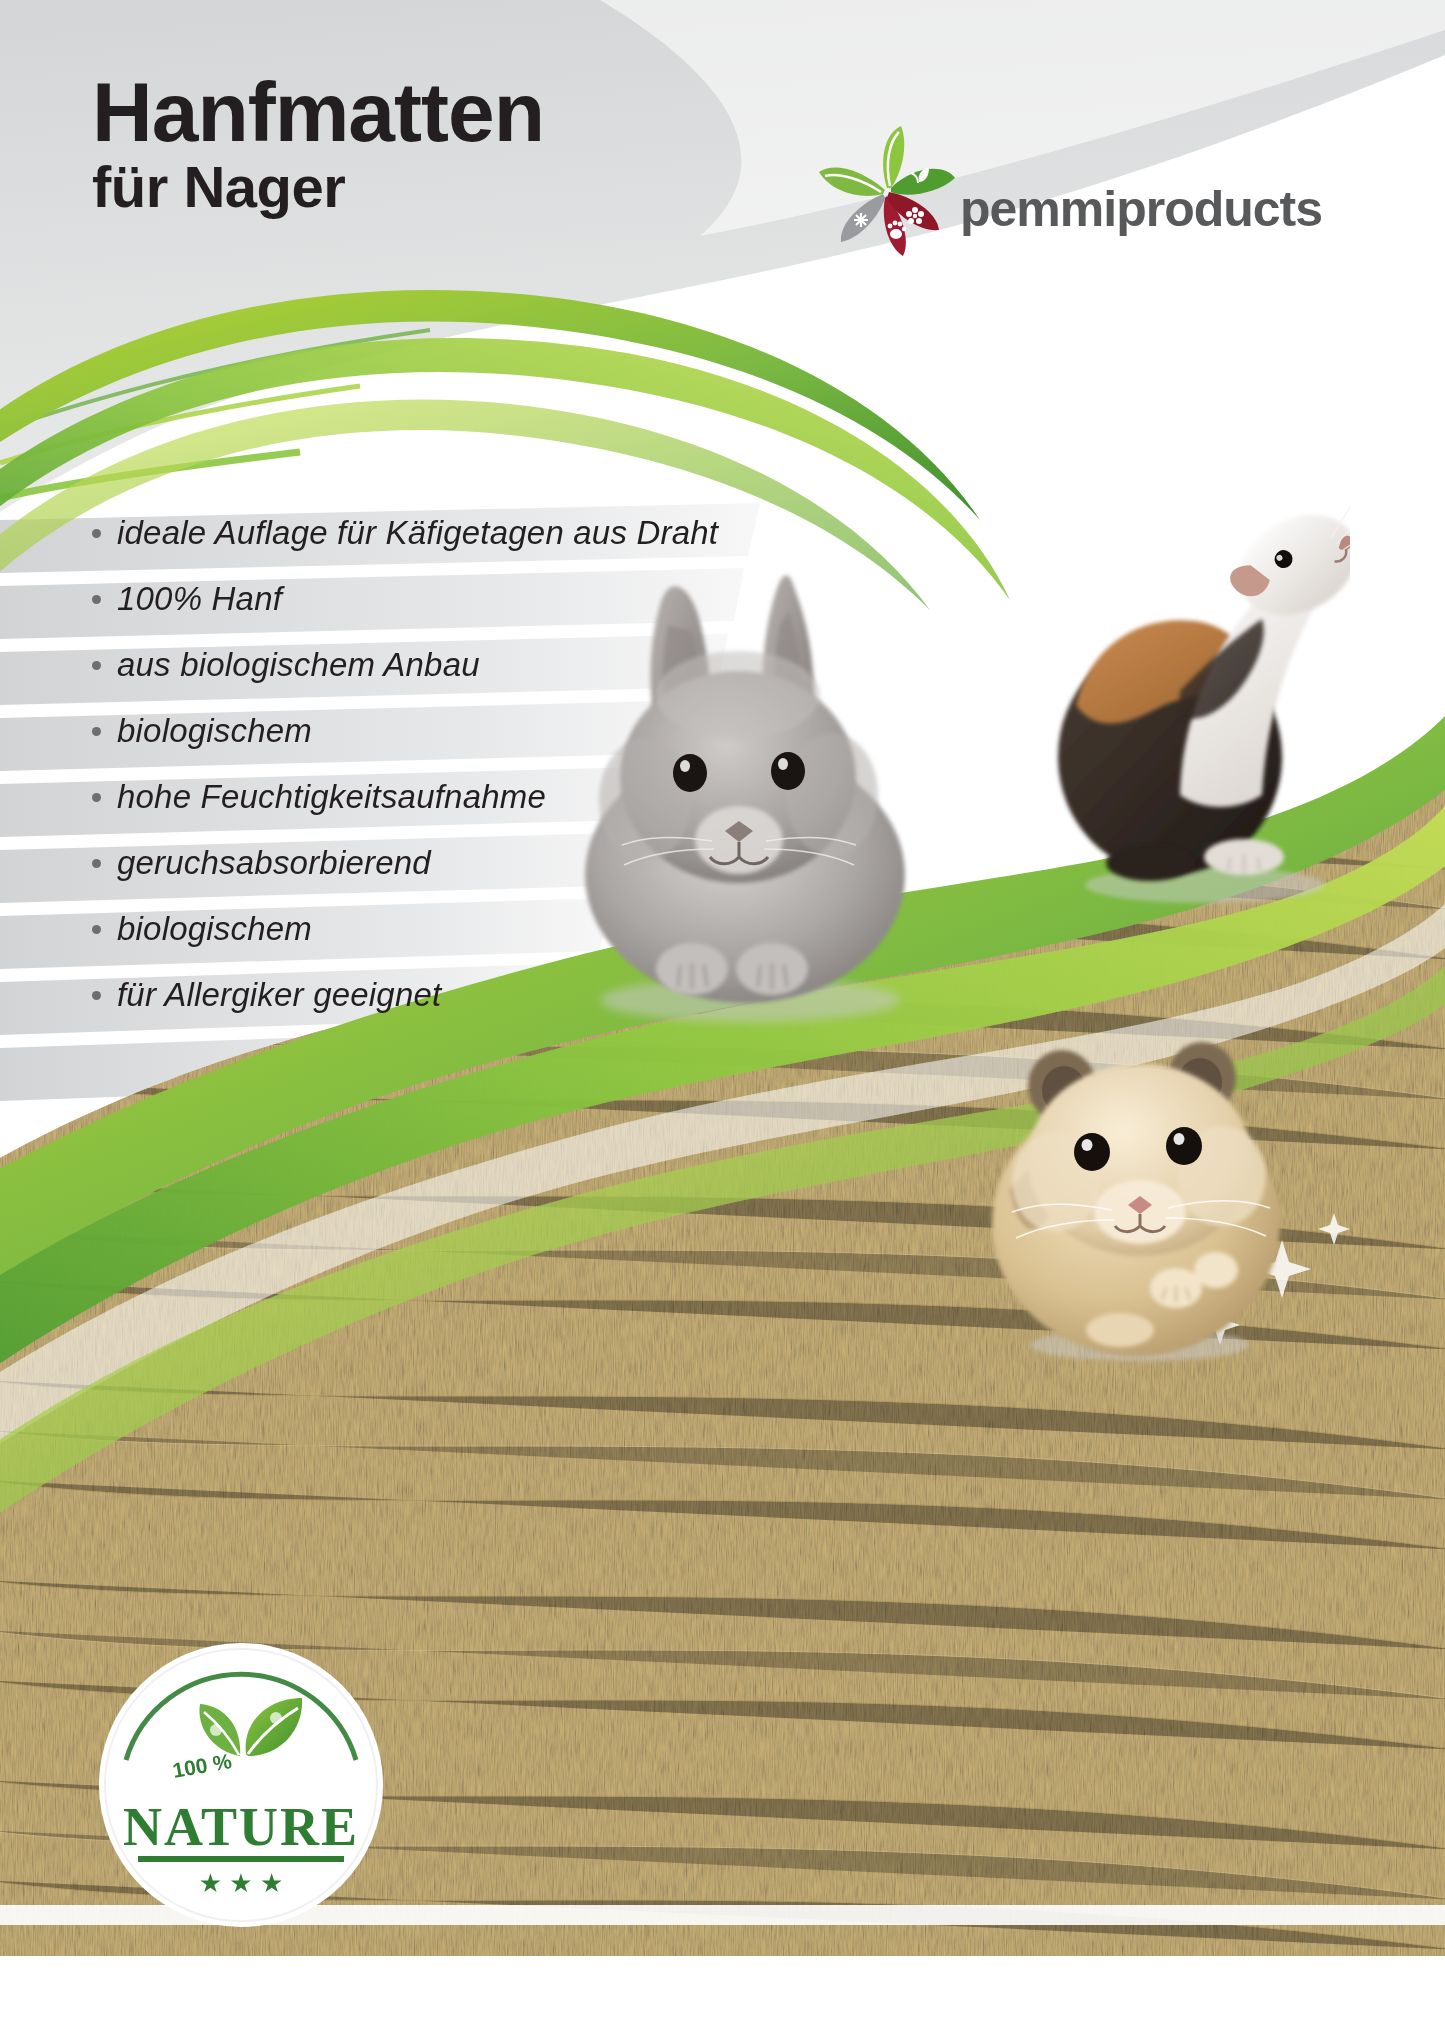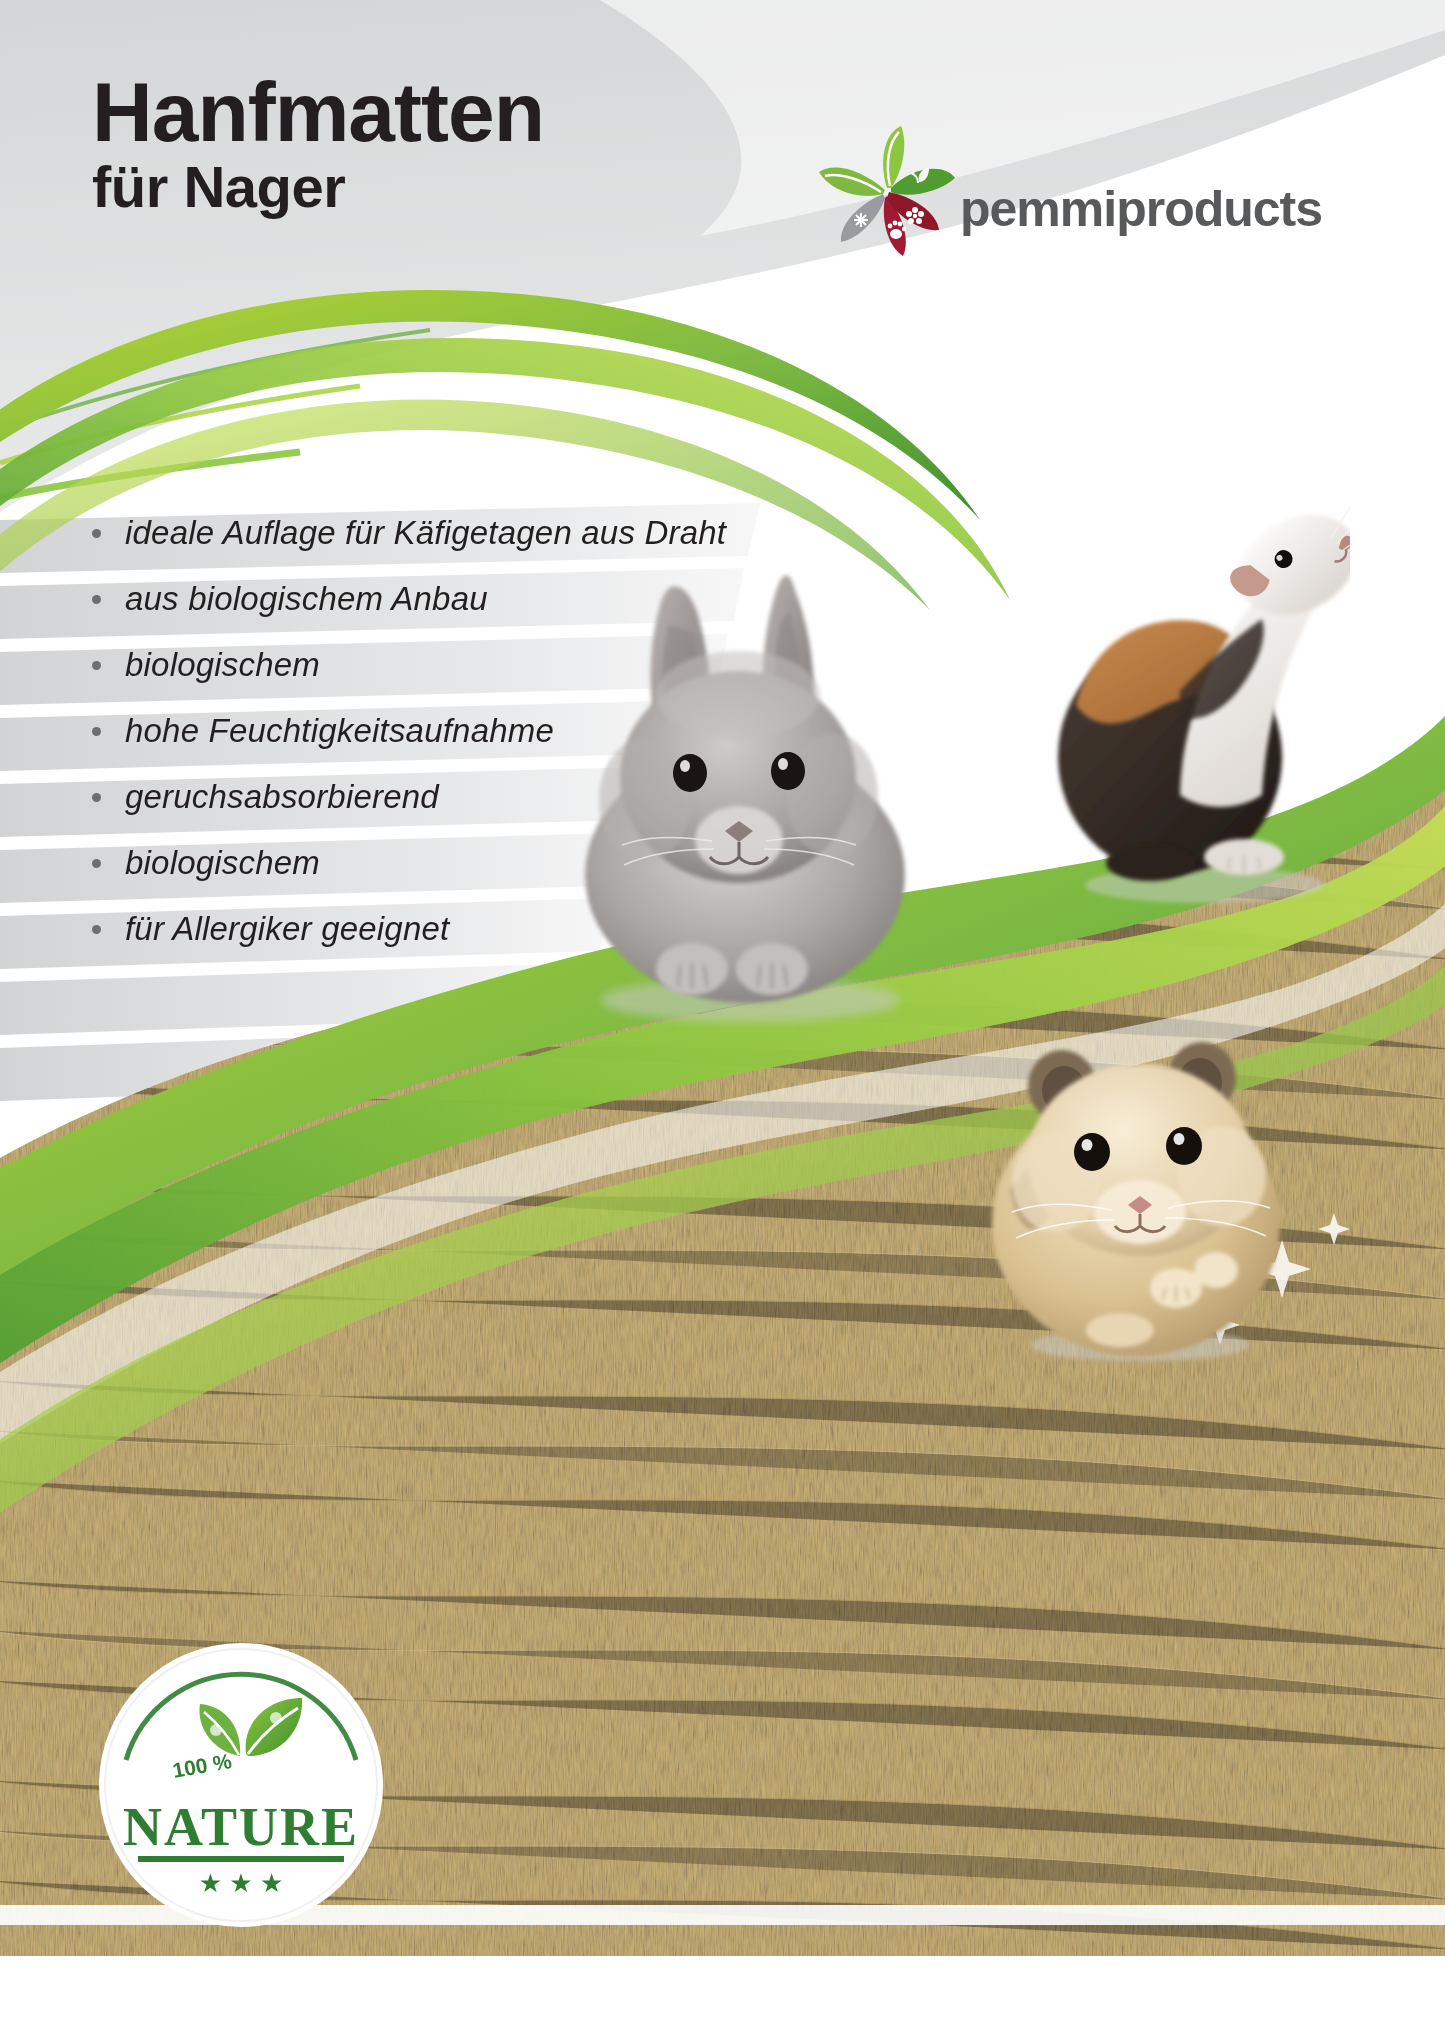--- a/index.html
+++ b/index.html
@@ -82,21 +82,20 @@
     top: 500px;
     width: 840px;
     z-index: 25;
   }
   .feature-row {
     position: relative;
     height: 66px;
     display: flex;
     align-items: center;
     padding-left: 92px;
-    gap: 8px;
   }
   .feature-bullet {
     width: 9px;
     height: 9px;
     border-radius: 50%;
     background: #6d6e71;
     margin-right: 16px;
     flex: 0 0 auto;
   }
   .feature-text {
@@ -321,20 +320,24 @@
     <div class="brand-name">pemmiproducts</div>
   </div>
 
   <div class="features">
     <div class="feature-row">
       <span class="feature-bullet"></span>
       <span class="feature-text">ideale Auflage für Käfigetagen aus Draht</span>
     </div>
     <div class="feature-row">
       <span class="feature-bullet"></span>
+      <span class="feature-text">100% Hanf</span>
+    </div>
+    <div class="feature-row">
+      <span class="feature-bullet"></span>
       <span class="feature-text">aus biologischem Anbau</span>
     </div>
     <div class="feature-row">
       <span class="feature-bullet"></span>
       <span class="feature-text">biologischem</span>
     </div>
     <div class="feature-row">
       <span class="feature-bullet"></span>
       <span class="feature-text">hohe Feuchtigkeitsaufnahme</span>
     </div>

